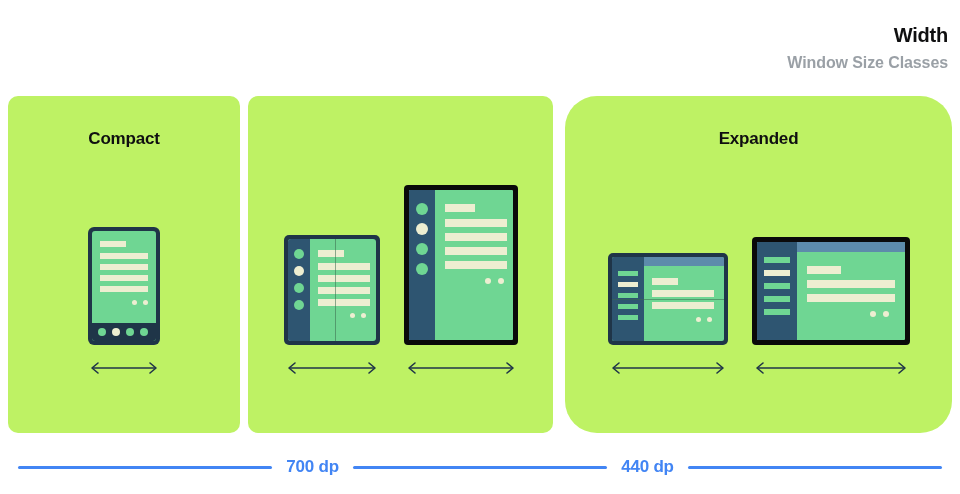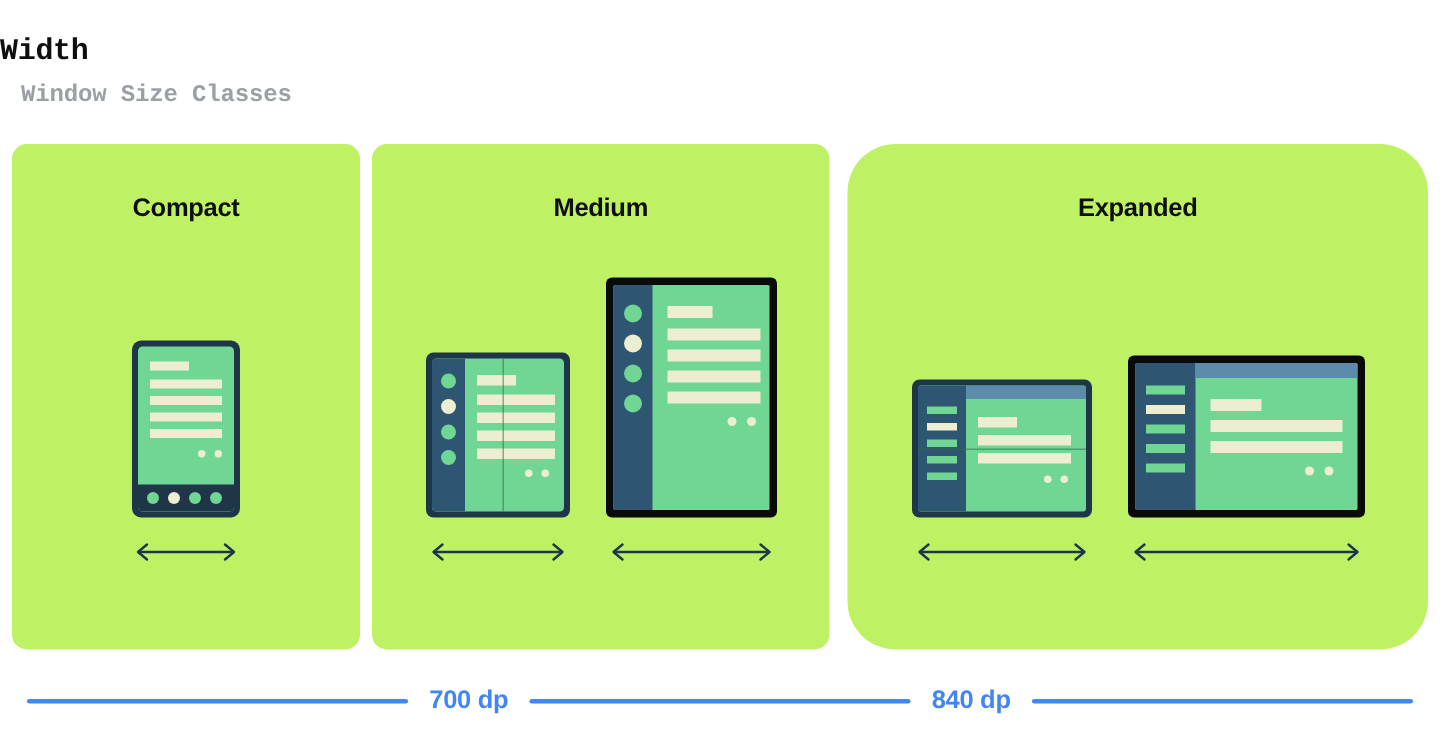--- a/index.html
+++ b/index.html
@@ -5,21 +5,21 @@
   * { box-sizing: border-box; margin: 0; padding: 0; }
   html, body {
     width: 960px; height: 494px;
     background: #ffffff;
     font-family: "Liberation Sans", sans-serif;
     overflow: hidden;
   }
   .page { position: relative; width: 960px; height: 494px; background: #ffffff; }
 
   
-  .header { position: absolute; top: 22px; left: 0; width: 948px; text-align: left; font-family: Liberation Mono, monospace; }
+  .header { position: absolute; top: 22px; left: 0; width: 948px; text-align: right; }
   .title {
     font-size: 20px; font-weight: bold; color: #0f0f10;
     letter-spacing: -0.2px; line-height: 26px;
   }
   .subtitle {
     font-size: 16px; font-weight: bold; color: #9aa0a6;
     letter-spacing: -0.1px; line-height: 22px; margin-top: 4px; margin-left: 14px;
   }
 
   
@@ -138,21 +138,20 @@
           <svg class="arrow" width="72" height="14" viewBox="0 0 72 14">
             <line x1="4" y1="7" x2="68" y2="7" stroke="#1f3548" stroke-width="1.6"></line>
             <polyline points="10,2 4,7 10,12" fill="none" stroke="#1f3548" stroke-width="1.6" stroke-linecap="round" stroke-linejoin="round"></polyline>
             <polyline points="62,2 68,7 62,12" fill="none" stroke="#1f3548" stroke-width="1.6" stroke-linecap="round" stroke-linejoin="round"></polyline>
           </svg>
         </div>
       </div>
     </div>
 
     <div class="panel p1">
-      <div class="panel-title">Medium</div>
 
       <div class="devrow">
 
         <div class="devcell">
           <div class="device fold-p frame-navy">
             <div class="screen">
               <div class="rail" style="width:22px;">
                 <div class="railcircle" style="left:6px; top:10px; width:10px; height:10px;"></div>
                 <div class="railcircle hl" style="left:6px; top:27px; width:10px; height:10px;"></div>
                 <div class="railcircle" style="left:6px; top:44px; width:10px; height:10px;"></div>
@@ -261,17 +260,17 @@
 
       </div>
     </div>
 
   </div>
 
   <div class="footer">
     <div class="rule" style="margin-left:18px;"></div>
     <div class="dpLabel">700 dp</div>
     <div class="rule"></div>
-    <div class="dpLabel">840 dp</div>
+    <div class="dpLabel">440 dp</div>
     <div class="rule" style="margin-right:18px;"></div>
   </div>
 
 </div>
 
 </body></html>

